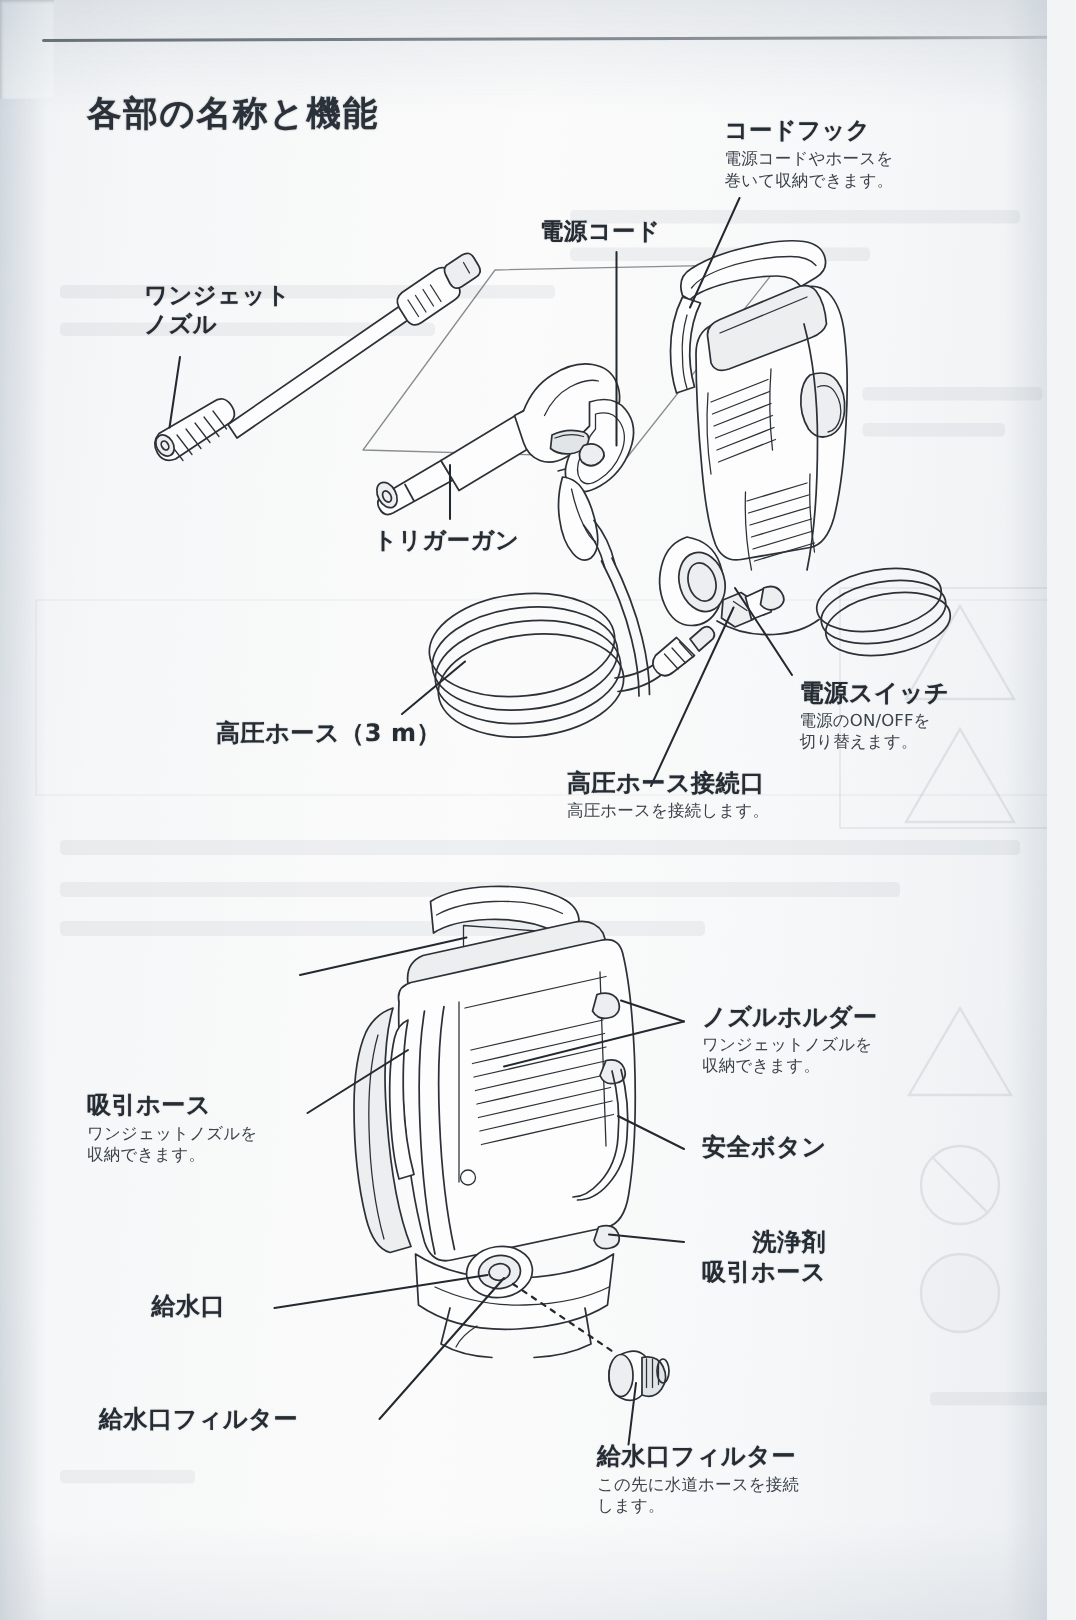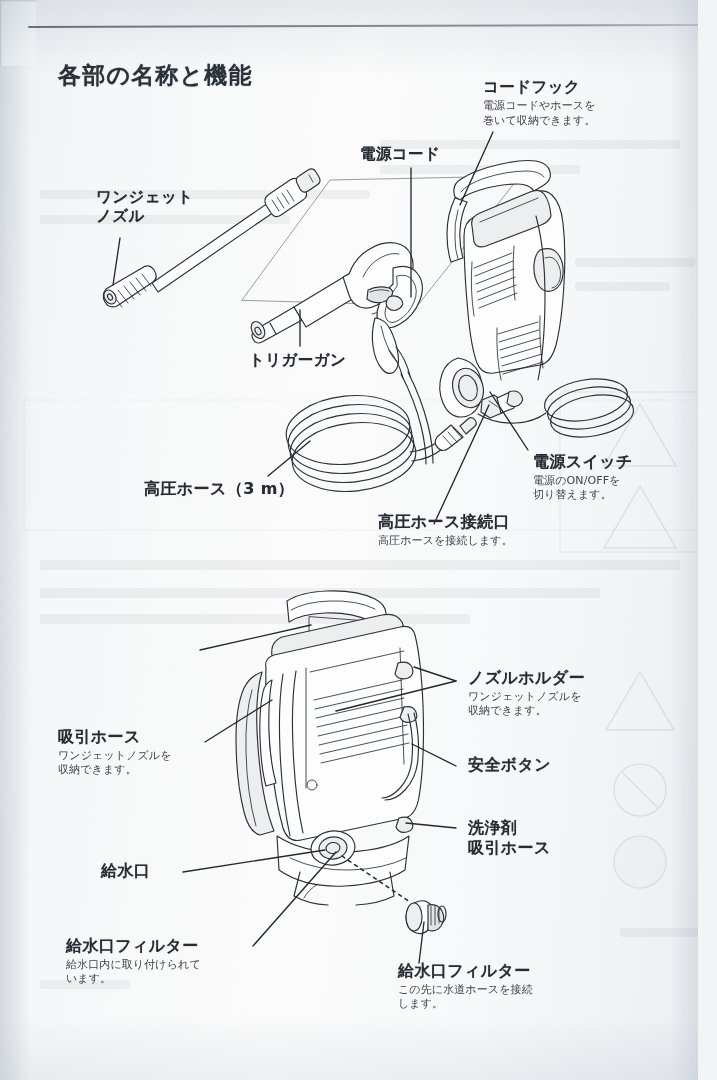--- a/index.html
+++ b/index.html
@@ -430,33 +430,31 @@
   <div class="cal" style="left:468px;top:668px;">
     <div class="hd big">ノズルホルダー</div>
     <div class="sub">ワンジェットノズルを
 収納できます。</div>
   </div>
 
   <div class="cal" style="left:468px;top:755px;">
     <div class="hd big">安全ボタン</div>
   </div>
 
-  <div class="cal" style="left:468px;top:818px;">
+  <div class="cal" style="left:468px;top:818px;text-align:right;">
     <div class="hd big">洗浄剤
 吸引ホース</div>
   </div>
 
   <div class="cal" style="left:101px;top:861px;text-align:center;">
     <div class="hd big">給水口</div>
   </div>
 
   <div class="cal" style="left:66px;top:936px;">
     <div class="hd big">給水口フィルター</div>
-    <div class="sub">給水口内に取り付けられて
-います。</div>
   </div>
 
   <div class="cal" style="left:398px;top:961px;">
     <div class="hd big">給水口フィルター</div>
     <div class="sub">この先に水道ホースを接続
 します。</div>
   </div>
 
 </div>
 

